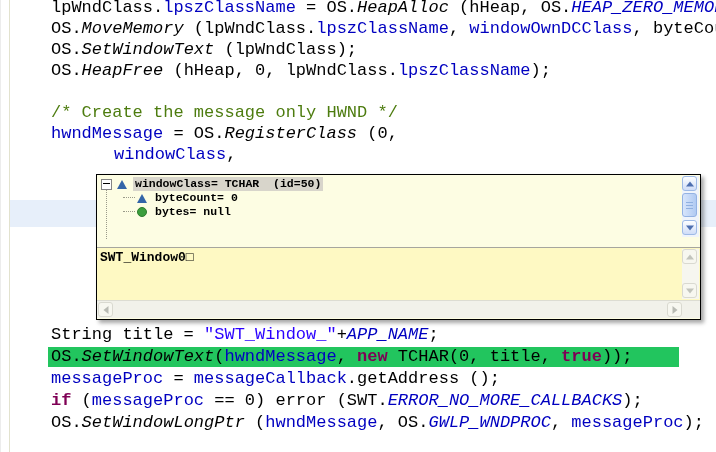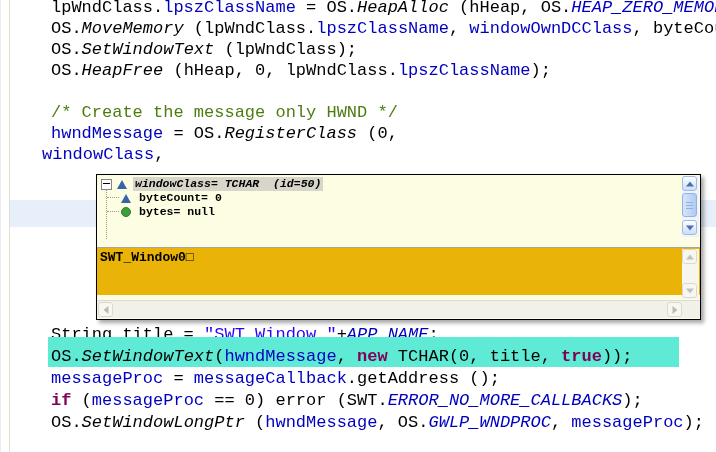--- a/index.html
+++ b/index.html
@@ -13,57 +13,57 @@
   .margin-line{position:absolute;left:8px;top:0;width:1px;height:452px;background:#E2E2CE;}
   
   .hover-band{position:absolute;left:9px;top:200px;width:707px;height:27px;background:#E7EFFA;}
   
   .code-block{position:absolute;left:0;width:716px;}
   #top-code{top:-3px;}
   #bottom-code{top:324px;}
   #top-code .code-line{height:21px;line-height:21px;}
   #bottom-code .code-line{height:22px;line-height:22px;}
   .code-line{white-space:pre;padding-left:50px;font-size:17px;color:#000;}
-  .code-line.indent2{padding-left:41px;}
-  .code-line .hl-debug{background:#5eead4;padding:10px 46px 1px 3px;margin-left:-3px;}
+  .code-line.indent2{padding-left:113px;}
+  .code-line .hl-debug{background:#22c55e;padding:0 46px 1px 3px;margin-left:-3px;}
   .t-p{color:#000000;}
   .t-f{color:#0000C0;}
   .t-s{color:#2A00FF;}
   .t-k{color:#7F0055;font-weight:bold;}
   .t-c{color:#4d7c0f;}
   .t-sf{color:#0000C0;font-style:italic;}
   .t-sm{color:#000000;font-style:italic;}
 
   
   .tooltip{
     position:absolute;left:95px;top:174px;width:605px;height:146px;
     background:#FDFDE3;border:1px solid #000;box-sizing:border-box;
     box-shadow:3px 3px 4px rgba(0,0,0,0.35);
   }
   .tree-pane{position:absolute;left:0;top:0;right:0;height:72px;overflow:hidden;}
   .tree-rows{position:absolute;left:0;top:2px;right:18px;}
   .tree-guide{position:absolute;left:9px;top:12px;height:52px;border-left:1px dotted #9A9A8A;}
   .tree-row{height:14px;line-height:14px;display:flex;align-items:center;white-space:pre;
     font-size:11.5px;font-weight:600;color:#000;}
-  .tree-row.lvl1{padding-left:4px;font-style:italic;}
-  .tree-row.lvl2{padding-left:10px;}
+  .tree-row.lvl1{padding-left:4px;}
+  .tree-row.lvl2{padding-left:26px;}
   .connector{display:inline-block;width:12px;height:1px;border-top:1px dotted #9A9A8A;margin-right:2px;}
   .expander{display:inline-block;width:9px;height:9px;border:1px solid #848484;background:#fff;
     position:relative;margin-right:5px;flex:none;}
   .expander::before{content:"";position:absolute;left:1px;right:1px;top:3px;height:1px;background:#000;}
   .expander.plus::after{content:"";position:absolute;top:1px;bottom:1px;left:3px;width:1px;background:#000;}
   .icon-tri{display:inline-block;width:0;height:0;border-left:5px solid transparent;
     border-right:5px solid transparent;border-bottom:9px solid #3465A8;margin-right:6px;flex:none;}
   .icon-circ{display:inline-block;width:8px;height:8px;border-radius:50%;
     background:#3C9E3C;border:1px solid #2E7D2E;margin-right:6px;flex:none;}
   .tree-label{padding:0 2px;}
   .tree-label.sel{background:#D8D5CB;}
 
-  .detail-pane{position:absolute;left:0;right:0;top:72px;height:48px;border-top:1px solid #A6A69E;
-    box-sizing:border-box;background:#eab308;}
+  .detail-pane{position:absolute;left:0;right:0;top:72px;height:54px;border-top:1px solid #A6A69E;
+    box-sizing:border-box;background:#fef9c3;}
   .detail-text{position:absolute;left:3px;top:2px;font-size:13px;font-weight:600;white-space:pre;color:#000;}
   .nullchar{font-weight:400;}
 
   
   .vscroll{position:absolute;width:17px;background:#EFF4FB;}
   .tree-scroll{right:1px;top:1px;height:61px;}
   .detail-scroll{right:1px;top:74px;height:50px;background:#F6F6EF;}
   .sb-btn{position:absolute;left:0;width:15px;height:15px;border:1px solid #9EBAE6;border-radius:3px;
     background:linear-gradient(#FDFEFF,#CFDDF8);box-sizing:border-box;}
   .sb-btn.dis{border-color:#D9D9D0;background:#F7F7F0;}

